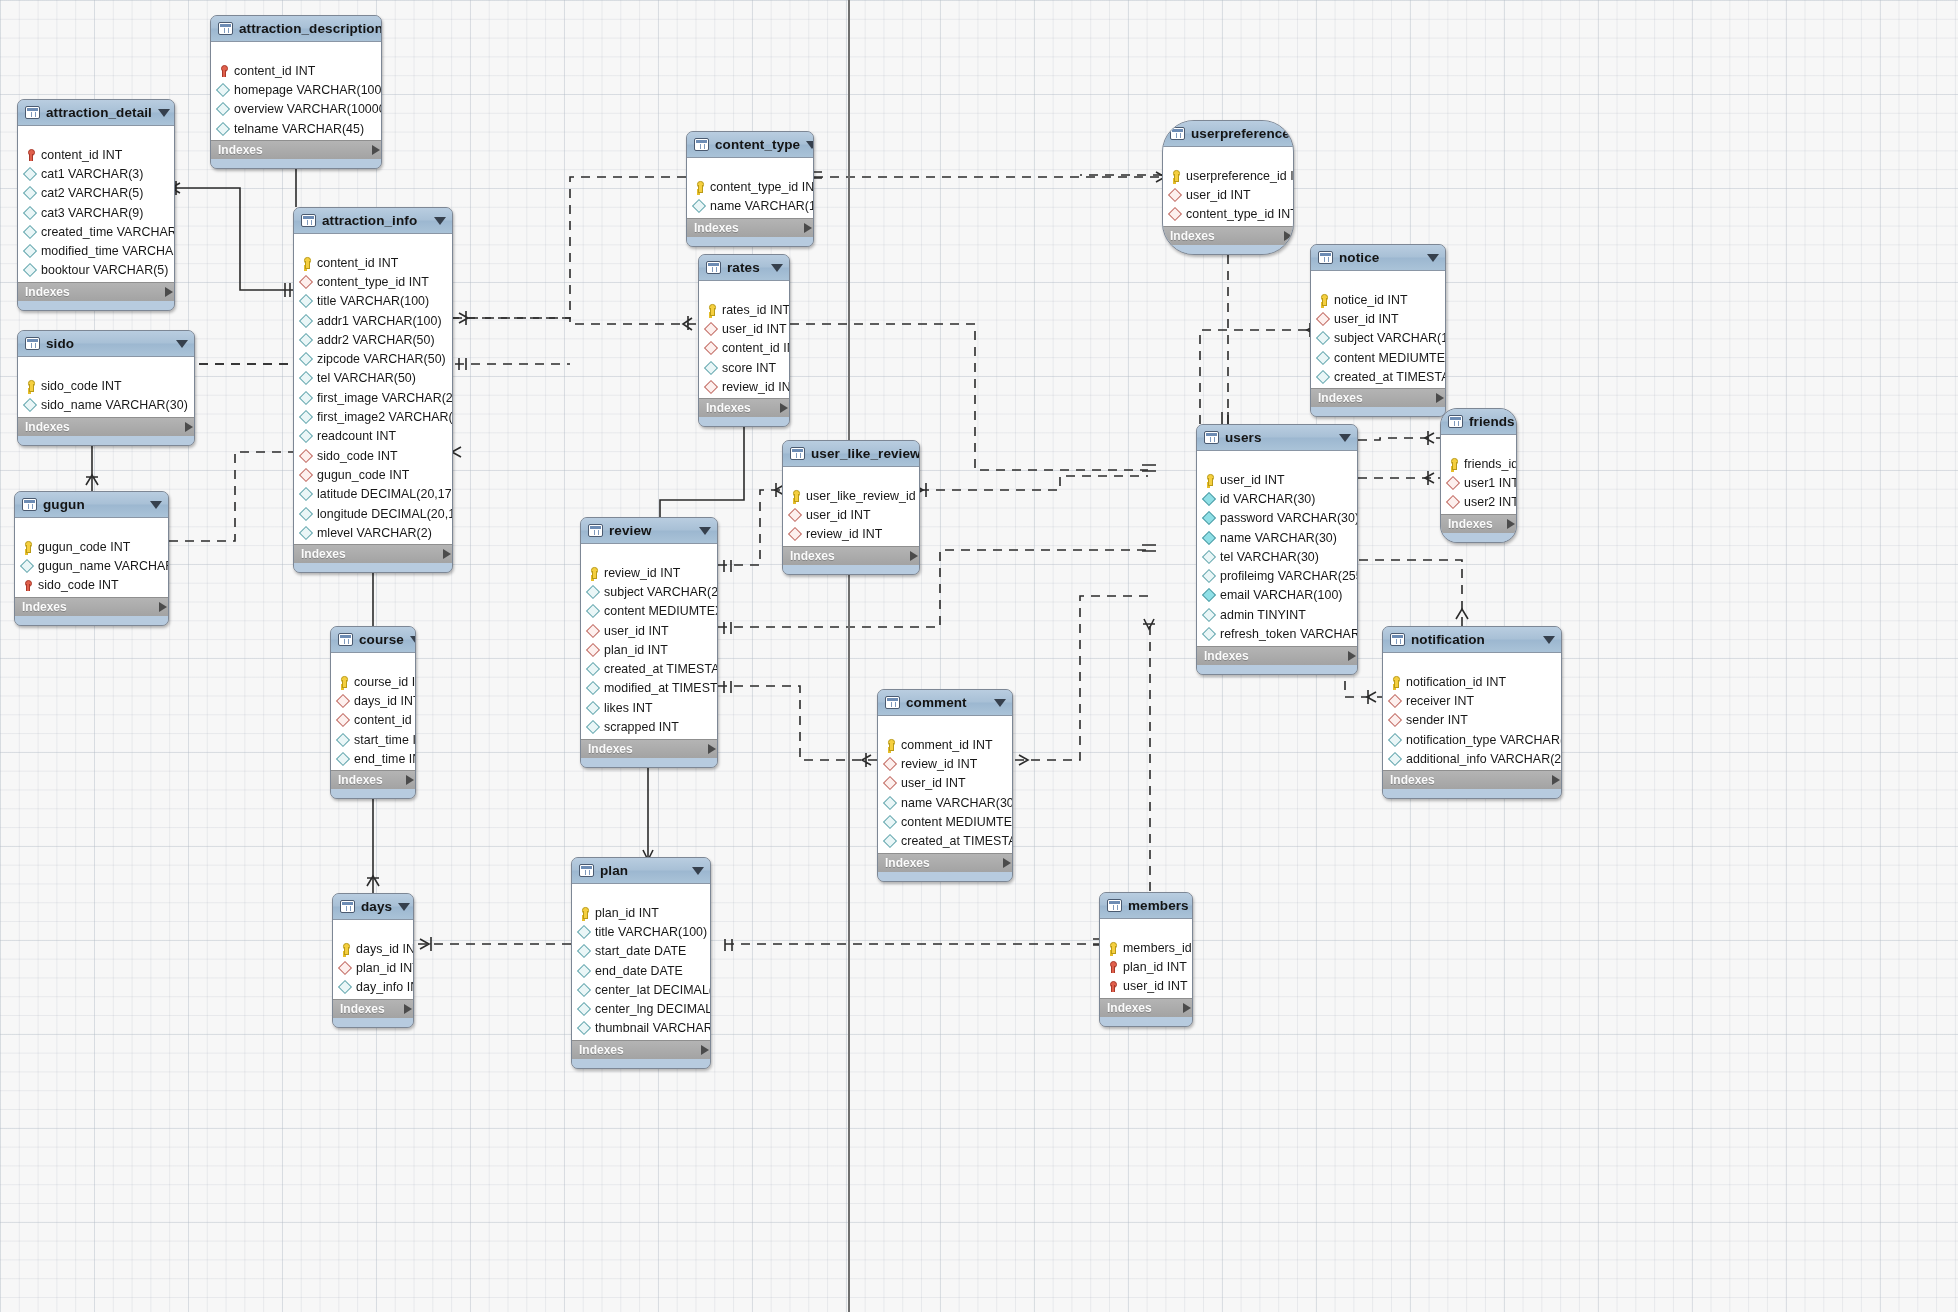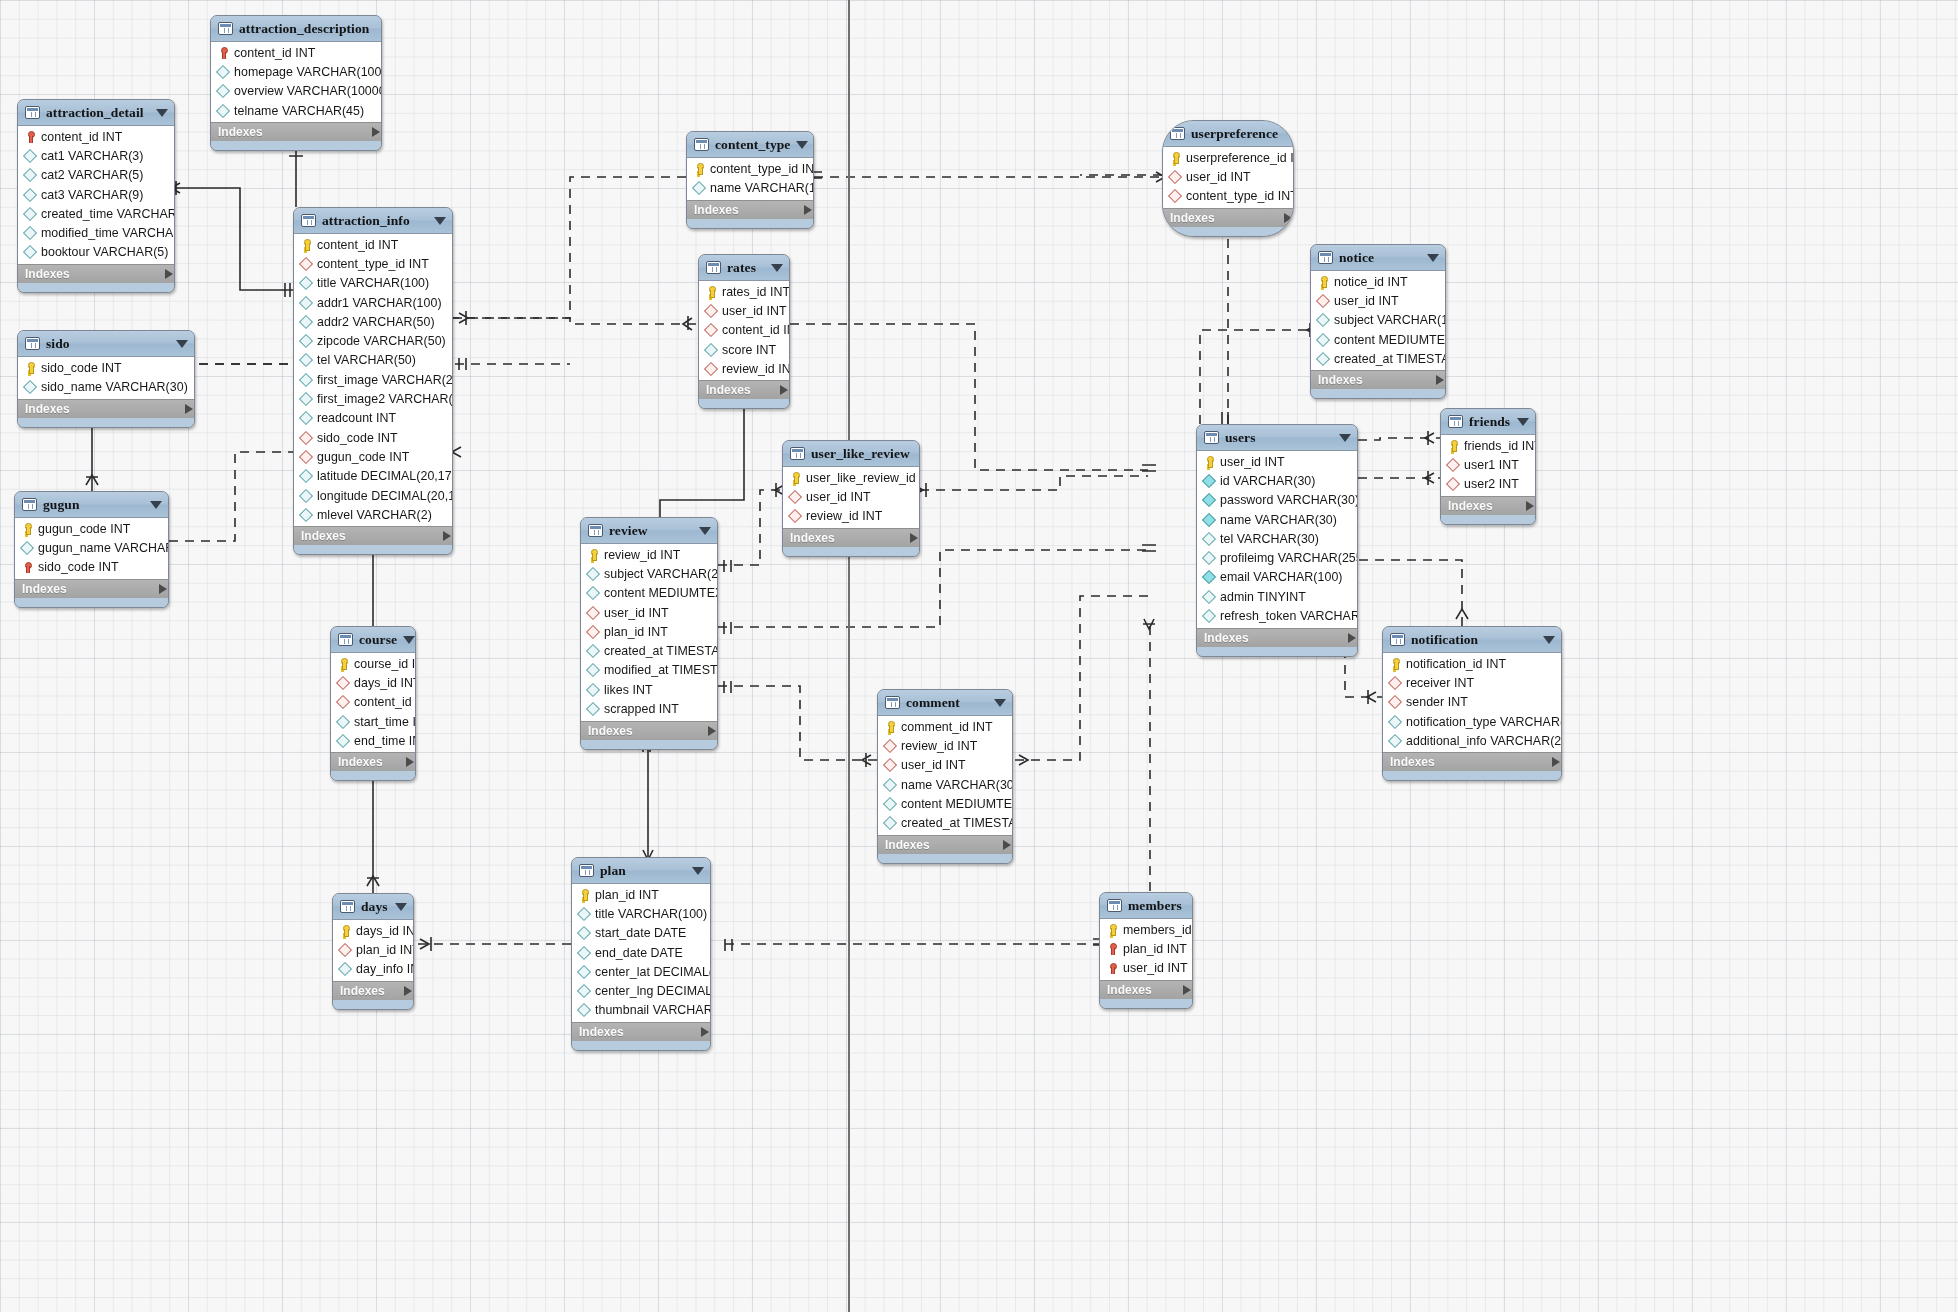--- a/index.html
+++ b/index.html
@@ -53,30 +53,30 @@
     content:""; position:absolute; left:1px; top:1px; right:1px; height:3px;
     background:#6d8cb4;
   }
   .tbl-ico::after {
     content:""; position:absolute; left:4.5px; top:4.5px; bottom:1px; width:1.5px;
     background:#7f9abd;
     box-shadow:4px 0 0 #7f9abd;
   }
   .tbl-name {
     font-size:13.5px; font-weight:bold; color:#141414;
-    white-space:nowrap; letter-spacing:.1px;font-family:Liberation Serif, serif;
+    white-space:nowrap; letter-spacing:.1px;
   }
   .tbl-caret {
     margin-left:auto; width:0; height:0;
     border-left:6.5px solid transparent;
     border-right:6.5px solid transparent;
     border-top:8px solid #36404d;
     flex:none;
   }
-  .tbl-body { background:#fff; padding:1px 0 2px 0; }
+  .tbl-body { background:#fff; padding:19px 0 2px 0; }
   .col {
     display:flex; align-items:center; gap:5px;
     height:19.3px; padding-left:6px; white-space:nowrap;
   }
   .col-lbl { font-size:12.4px; color:#171717; letter-spacing:.05px; }
 
   
   .i { width:12px; height:12px; flex:none; position:relative; }
   .i.dia::before {
     content:""; position:absolute; left:1px; top:1px;
@@ -544,21 +544,21 @@
           <span class="i pin"></span>
           <span class="col-lbl">sido_code INT</span>
         </div>
       </div>
       <div class="tbl-idx">
         <span class="idx-lbl">Indexes</span>
         <span class="idx-arrow"></span>
       </div>
       <div class="tbl-foot"></div>
     </div>
-    <div class="tbl" style="left: 1440px; top: 408px; width: 96px;">
+    <div class="tbl" style="left: 1440px; top: 408px; width: 77px; border-radius: 17px;">
       <div class="tbl-hd">
         <span class="tbl-ico"></span>
         <span class="tbl-name">friends</span>
         <span class="tbl-caret"></span>
       </div>
       <div class="tbl-body">
         <div class="col">
           <span class="i key"></span>
           <span class="col-lbl">friends_id INT</span>
         </div>

